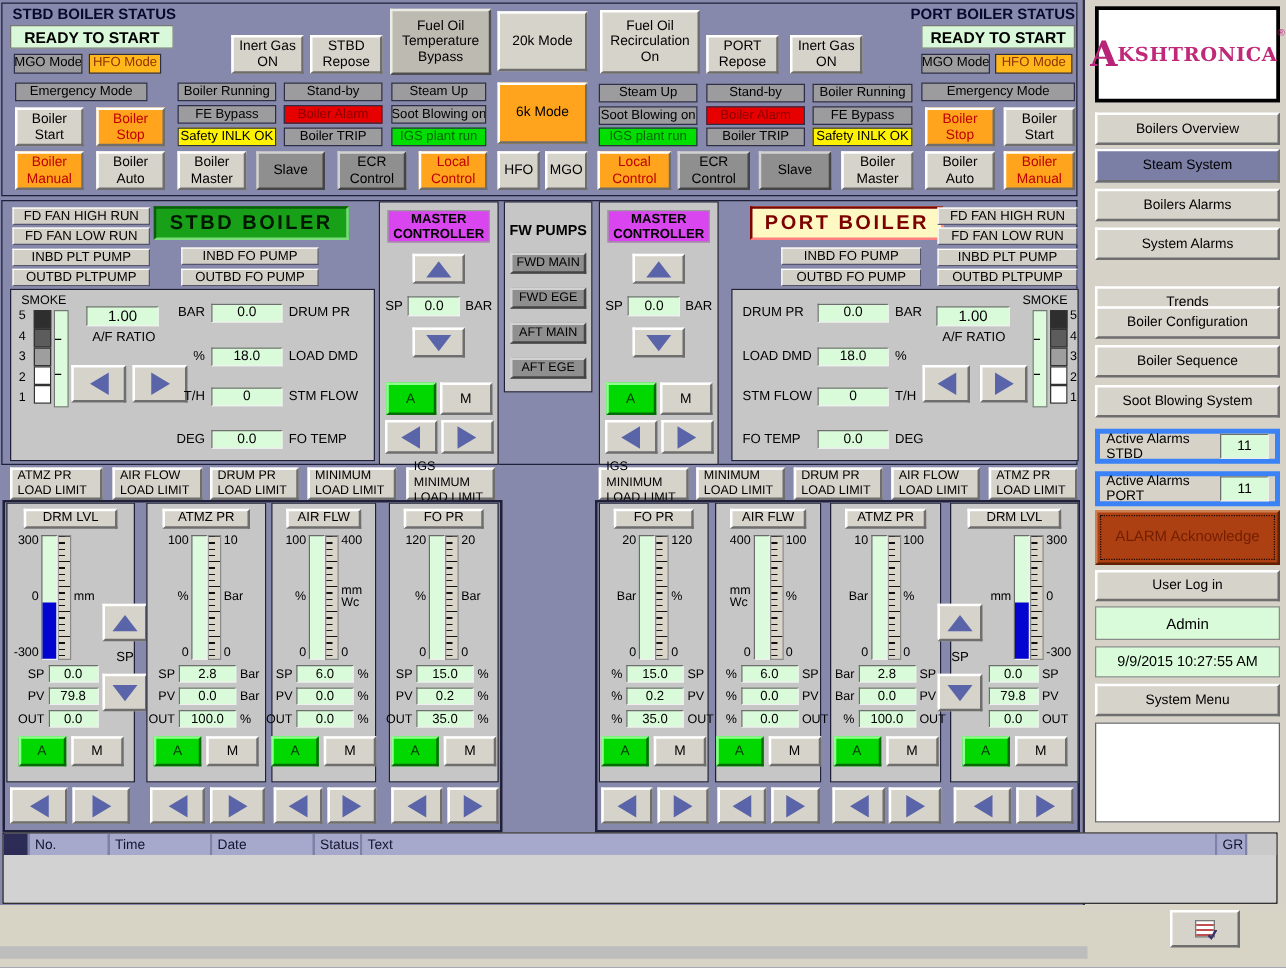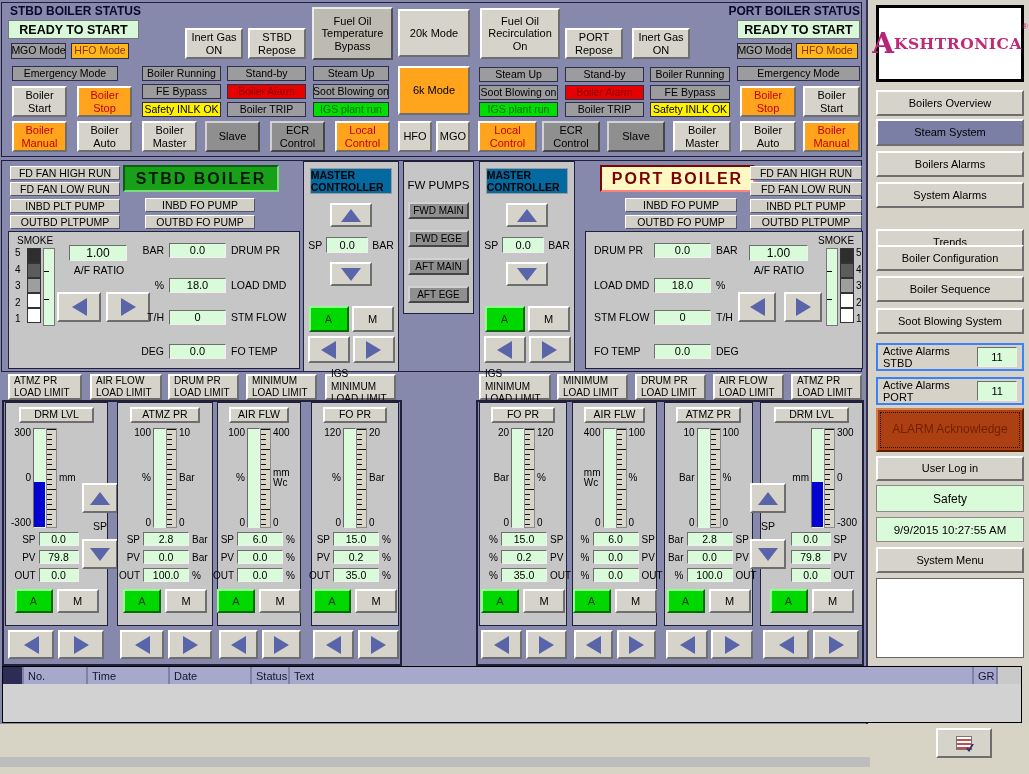--- a/index.html
+++ b/index.html
@@ -52,42 +52,42 @@
   .drm-main .g-row .valbox{width:40px}
   .drm-spin{width:40px;display:flex;flex-direction:column;align-items:center;margin-top:60px;gap:7px}
   .spin-btn{width:36px;height:30px}
   .smoke-nums{display:flex;flex-direction:column;justify-content:space-between;font-size:10px;height:76px;line-height:1;color:#000;width:10px}
   .smoke-boxes{display:flex;flex-direction:column;width:14px}
   .smoke-box{height:15px;border:1px solid #333}
   .smoke-bar{width:12px;height:78px;background:#DCFBDC;border:1px solid #777;background-image:linear-gradient(#000,#000),linear-gradient(#000,#000);background-size:5px 1px,5px 1px;background-position:0 22px,0 50px;background-repeat:no-repeat,no-repeat}
   .f-row{position:absolute;display:flex;align-items:center;gap:5px;height:16px}
   .f-row .valbox{width:57px;height:15px}
   .master{background:#C6C6C6;border:1px solid #20203A;display:flex;flex-direction:column;align-items:center}
-  .m-title{width:88%;margin-top:6px;height:26px;background:#0369a1;border:1px solid #9A9A9A;font-weight:bold;font-size:10.5px;color:#000;display:flex;align-items:center;justify-content:center;text-align:left;line-height:1.15}
+  .m-title{width:88%;margin-top:6px;height:26px;background:#d946ef;border:1px solid #9A9A9A;font-weight:bold;font-size:10.5px;color:#000;display:flex;align-items:center;justify-content:center;text-align:center;line-height:1.15}
   .m-btnud{width:42px;height:24px;margin-top:9px}
   .m-sprow{display:flex;align-items:center;gap:4px;margin-top:10px;font-size:10.5px;color:#000}
   .m-sprow .valbox{width:42px;height:16px}
   .m-am{display:flex;gap:3px;margin-top:20px}
   .m-am .a-btn{width:40px;height:26px}
   .m-am .m{width:42px;height:26px}
   .m-arrows{display:flex;gap:3px;margin-top:4px}
   .m-arrows .btn{width:42px;height:27px}
   .fwp{background:#C6C6C6;border:1px solid #20203A;display:flex;flex-direction:column;align-items:center}
-  .fwp-title{font-weight:normal;font-size:11.5px;color:#000;margin-top:17px}
+  .fwp-title{font-weight:bold;font-size:11.5px;color:#000;margin-top:17px}
   .fwp .btn-dark{width:61px;height:17px;font-size:10px;margin-top:11px}
   .ll{font-size:10px;text-align:left;justify-content:flex-start;padding-left:4px;white-space:pre-line;line-height:1.25}
   
   .sidebar{left:866px;top:0;width:163px;height:724px;background:#D6D2C8;border-left:2px solid #32324E}
   .side-btn{position:absolute;left:8px;width:148px;height:26px;font-size:11px}
   .side-sel{background:#7B7EA5}
   .logo-box{position:absolute;left:8px;top:5px;width:148px;height:77px;background:#FFFFFF;border:3px solid #000;display:flex;align-items:center;justify-content:center}
   .logo-a{font-family:"DejaVu Serif","Liberation Serif",serif;font-size:28px;font-weight:bold;color:#B82478;line-height:1}
   .logo-rest{font-family:"DejaVu Serif","Liberation Serif",serif;font-size:15.5px;font-weight:bold;color:#C02878;letter-spacing:.5px}
   .logo-reg{font-size:8px;color:#C02878;align-self:flex-start;margin-top:14px}
-  .act-row{position:absolute;left:8px;width:148px;height:28px;background:#D6D2C8;border:2px solid #3b82f6;display:flex;align-items:center;justify-content:space-between;padding:0 5px;font-size:11px;color:#000}
+  .act-row{position:absolute;left:8px;width:148px;height:28px;background:#D6D2C8;border:4px solid #3b82f6;display:flex;align-items:center;justify-content:space-between;padding:0 5px;font-size:11px;color:#000}
   .act-count{width:42px;height:20px}
   .ack{position:absolute;left:8px;top:408px;width:148px;height:44px;background:#AC4013;border:2px solid;border-color:#D08050 #5E2000 #5E2000 #D08050;outline:1px dotted #200800;outline-offset:-5px;color:#741E00;font-size:12px;display:flex;align-items:center;justify-content:center;text-align:center;line-height:1.3}
   .pale{background:#D9FBD9;border:1px solid #8A8A8A;display:flex;align-items:center;justify-content:center;color:#000}
   
   .alarm-table{left:2px;top:666px;width:1020px;height:57px;background:#D2D2D2;border:1px solid #000}
   .alarm-head{display:flex;height:17px;background:#D2D2D2}
   .ah{background:#A6A9CC;border-right:2px solid #7E81A8;display:flex;align-items:center;padding-left:4px;font-size:11px;color:#14142E;overflow:hidden}
   .taskbar{left:0;top:724px;width:1029px;height:50px;background:#D7D3C5}
   .tb-strip{position:absolute;left:0;top:33px;width:870px;height:10px;background:#BDBDBD}
   .kb-icon{width:16px;height:14px;border:1px solid #777;background:repeating-linear-gradient(to bottom,#FFFFFF 0 2px,#C05050 2px 4px);position:relative}
@@ -741,21 +741,21 @@
     <div class="act-row" style="top:343px">
       <span>Active Alarms STBD</span>
       <span class="valbox act-count">11</span>
     </div>
     <div class="act-row" style="top:377px">
       <span>Active Alarms PORT</span>
       <span class="valbox act-count">11</span>
     </div>
     <div class="ack">ALARM Acknowledge</div>
     <div class="btn side-btn" style="top:456px;height:25px">User Log in</div>
-    <div class="abs pale" style="left:8px;top:485px;width:148px;height:27px;font-size:12px">Safety</div>
+    <div class="abs pale" style="left:8px;top:485px;width:148px;height:27px;font-size:12px">Admin</div>
     <div class="abs pale" style="left:8px;top:517px;width:148px;height:25px;font-size:11.5px">9/9/2015 10:27:55 AM</div>
     <div class="btn side-btn" style="top:547px">System Menu</div>
     <div class="abs" style="left:8px;top:578px;width:148px;height:80px;background:#FFFFFF;border:1px solid #666"></div>
   </div>
 
   <div class="abs alarm-table">
     <div class="alarm-head">
       <div class="ah" style="width:21px;background:#2C2C57"></div>
       <div class="ah" style="width:64px">No.</div>
       <div class="ah" style="width:82px">Time</div>

